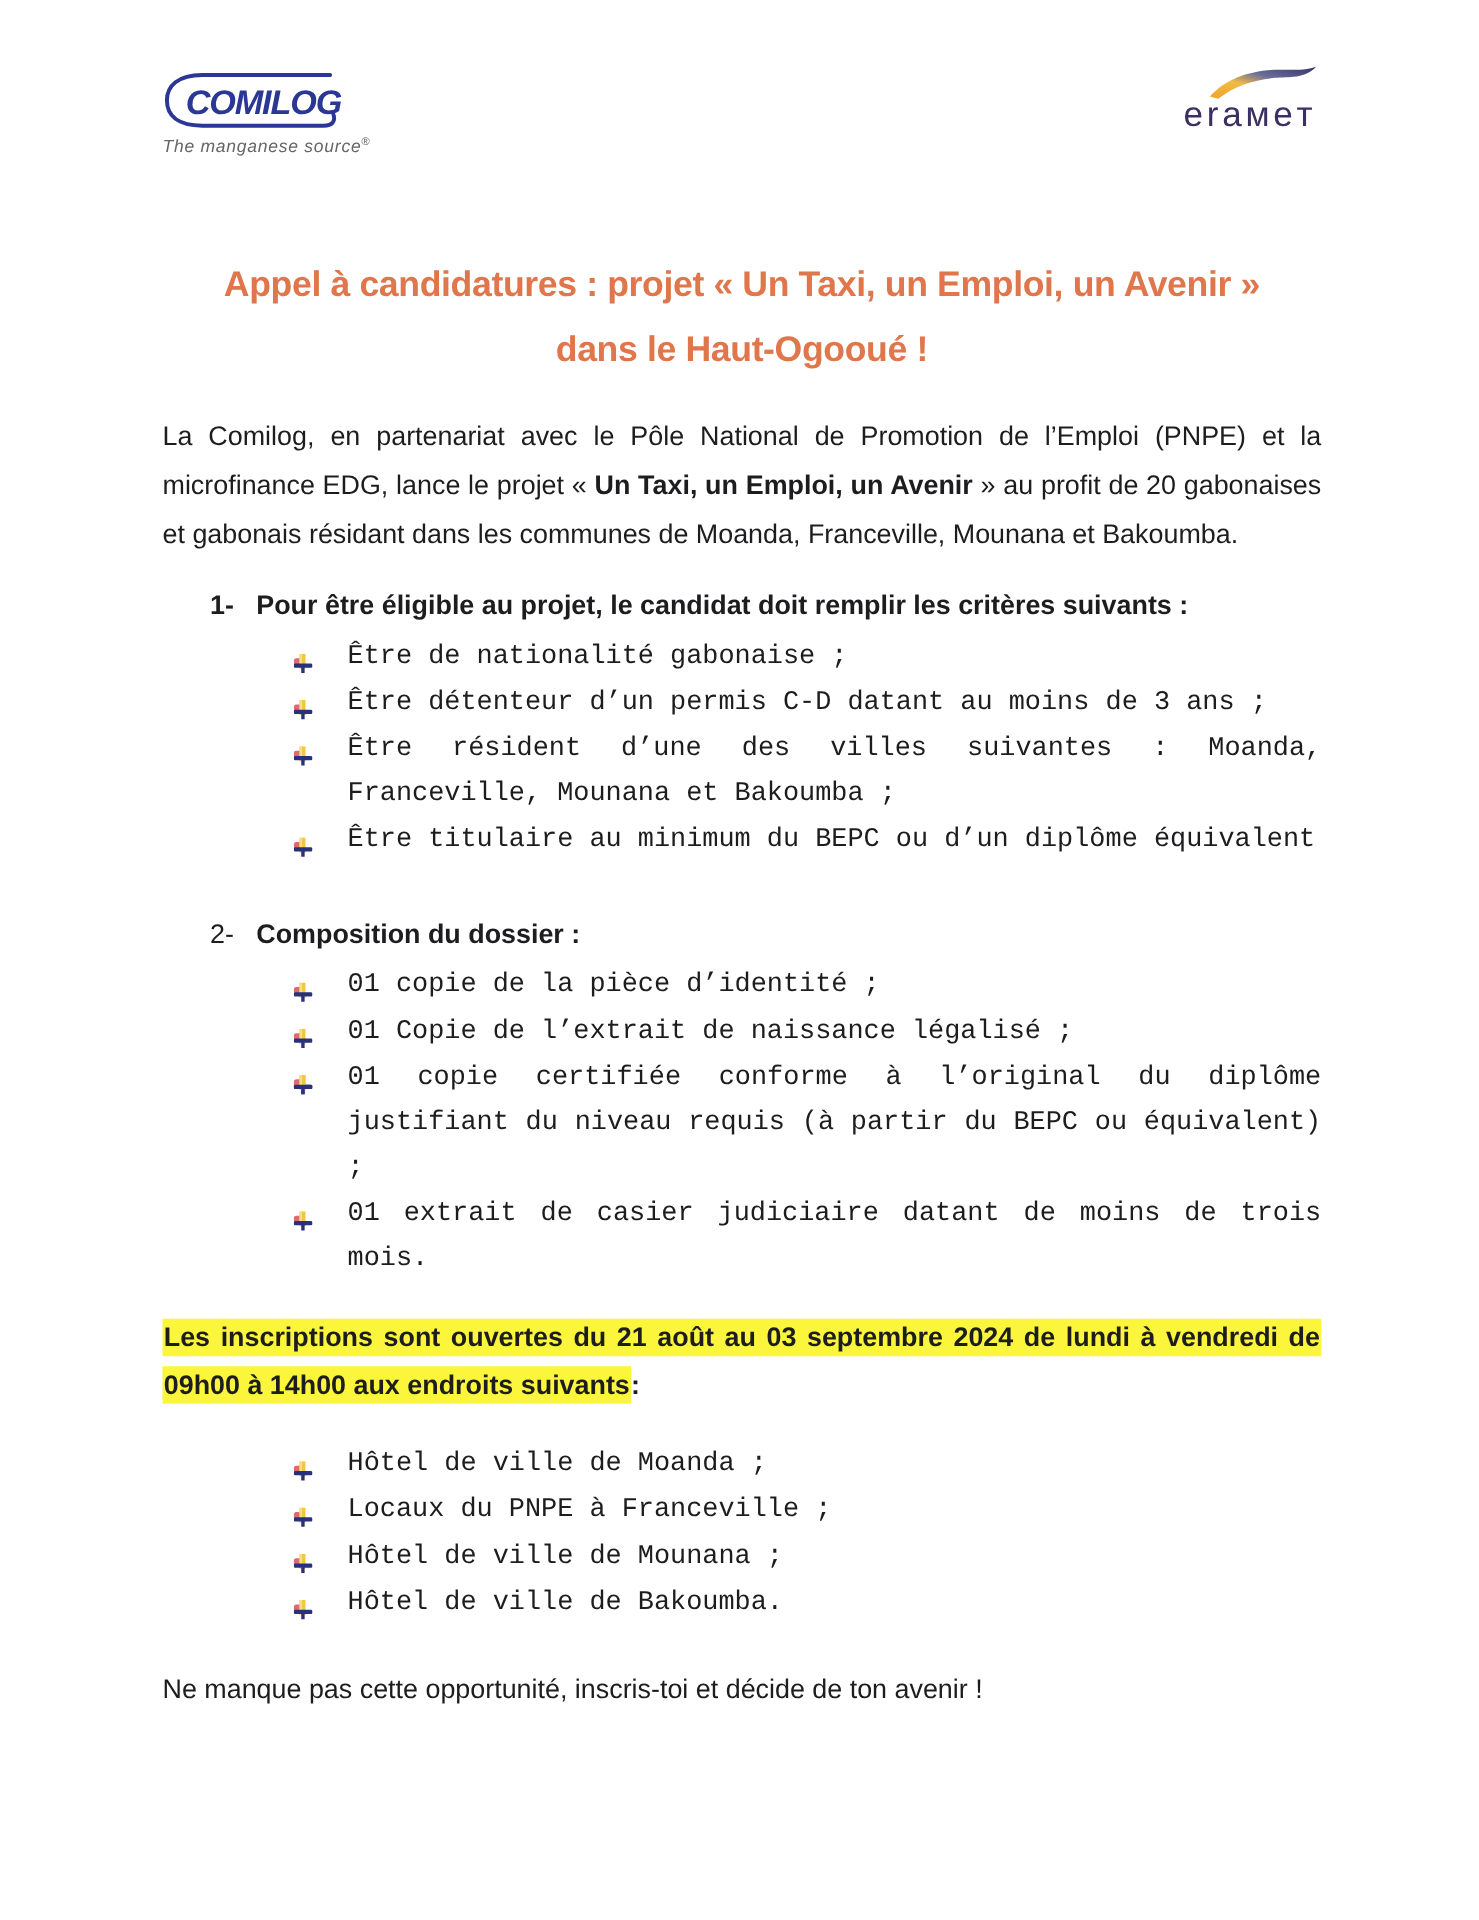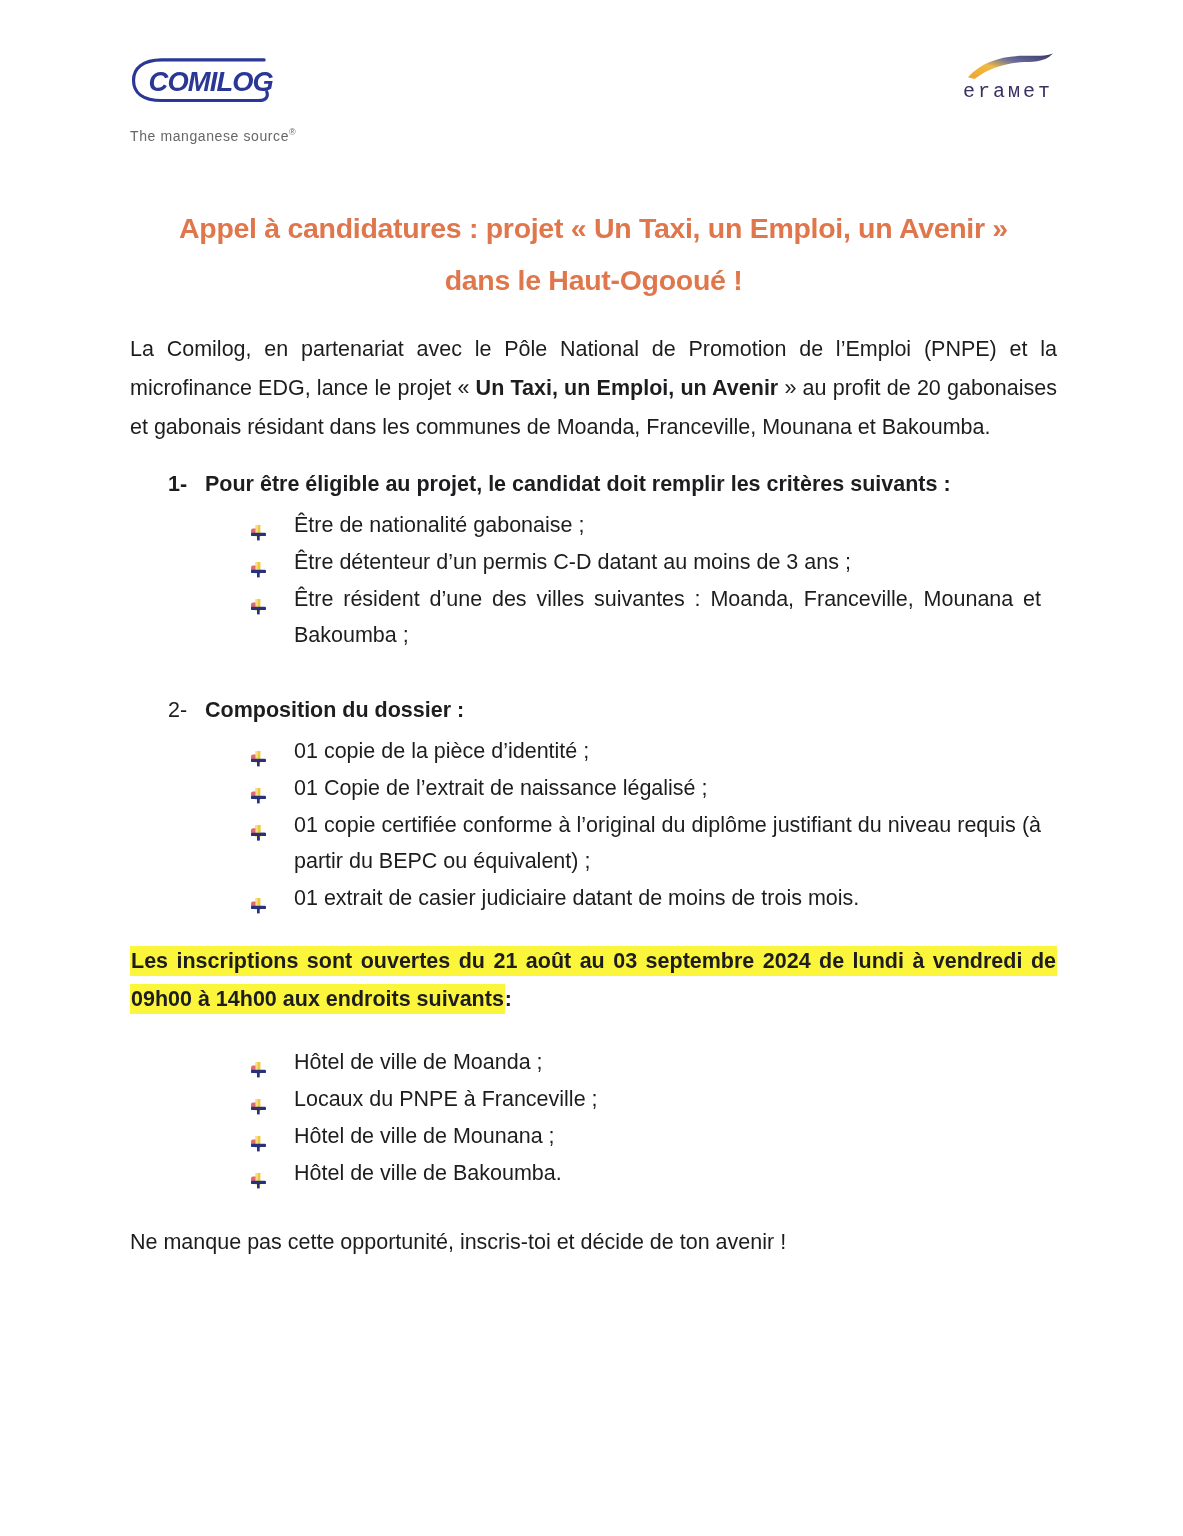--- a/index.html
+++ b/index.html
@@ -14,49 +14,49 @@
   body{
     width:1183px;height:1536px;overflow:hidden;background:#FFFFFF;
     font-family:"Liberation Sans",sans-serif;color:var(--text);
   }
   .page{box-sizing:border-box;width:1183px;height:1536px;padding:56px 126px 0 130px;background:#FFFFFF;}
 
   
   .logos{display:flex;justify-content:space-between;align-items:flex-start;height:84px;}
   .comilog{display:flex;flex-direction:column;}
   .comilog-tagline{
-    color:var(--tagline-gray);font-size:14px;letter-spacing:.6px;
-    margin-top:19px;white-space:nowrap;
+    font-style:italic;color:var(--tagline-gray);font-size:14px;letter-spacing:.6px;
+    margin-top:0;white-space:nowrap;
   }
   .comilog-tagline sup{font-size:9px;}
   .eramet{display:flex;flex-direction:column;align-items:flex-end;margin-top:-4px;margin-right:4px;}
   .eramet-swoosh{margin-right:-6px;margin-bottom:-3px;}
   .eramet-text{
-    font-family:Liberation Mono, monospace;font-size:20px;color:var(--eramet-indigo);
+    font-family:Liberation Sans, sans-serif;font-size:28px;color:var(--eramet-indigo);
     letter-spacing:3px;line-height:30px;
   }
 
   
   h1.doc-title{
     margin:62px 0 0;text-align:center;font-size:28.5px;line-height:52px;
     font-weight:700;color:var(--title-orange);letter-spacing:-.3px;
   }
 
   
   p.intro{margin:24px 0 0;font-size:21.5px;line-height:39px;text-align:justify;}
   p.intro strong{font-weight:700;}
 
   
   .section{margin-top:22px;}
   .section + .section{margin-top:42px;}
   .section-heading{font-size:21.5px;line-height:30px;padding-left:38px;font-weight:700;}
   .section-heading .num{display:inline-block;min-width:37px;}
   .section[data-name="section-2"] .section-heading .num{font-weight:400;}
 
-  ul.plane-list{list-style:none;margin:8px 16px 0;padding:0;}
+  ul.plane-list{list-style:none;margin:8px 0 0;padding:0;font-family:Liberation Mono, monospace;}
   ul.plane-list li{
     position:relative;padding-left:148px;font-size:21.5px;line-height:36px;
     text-align:justify;margin-bottom:1px;
   }
   ul.plane-list li .bullet{position:absolute;left:105px;top:9px;width:15px;height:16px;}
 
   
   p.notice{margin:26px 0 0;font-size:21.5px;line-height:38px;font-weight:700;text-align:justify;}
   p.notice mark{
     background:var(--highlight-yellow);color:inherit;padding:3px 1px;
@@ -137,20 +137,32 @@
               <rect x="4.6" y="0" width="4.8" height="12" fill="#F2C63D"></rect>
               <rect x="4.6" y="0" width="2.1" height="12" fill="#F8DE8C"></rect>
               <rect x="0" y="7.8" width="15" height="3.3" rx="1.2" fill="#28317E"></rect>
               <rect x="6" y="10.8" width="2.7" height="4.6" fill="#28317E"></rect>
             </svg>
           </span>
           <span class="li-text" data-name="list-item-text">Être résident d’une des villes suivantes : Moanda, Franceville, Mounana et Bakoumba ;</span>
         </li>
 
 
+        <li data-name="list-item">
+          <span class="bullet" data-name="plane-bullet-icon">
+            <svg width="15" height="16" viewBox="0 0 15 16">
+              <rect x="0" y="3.5" width="7" height="6.5" rx="2" fill="#E06A6A"></rect>
+              <rect x="4.6" y="0" width="4.8" height="12" fill="#F2C63D"></rect>
+              <rect x="4.6" y="0" width="2.1" height="12" fill="#F8DE8C"></rect>
+              <rect x="0" y="7.8" width="15" height="3.3" rx="1.2" fill="#28317E"></rect>
+              <rect x="6" y="10.8" width="2.7" height="4.6" fill="#28317E"></rect>
+            </svg>
+          </span>
+          <span class="li-text" data-name="list-item-text">Être titulaire au minimum du BEPC ou d’un diplôme équivalent</span>
+        </li>
       </ul>
   </div>
 
   <div class="section" data-name="section-2">
     <div class="section-heading" data-name="section-2-heading"><span class="num" data-name="section-2-number">2-</span><span data-name="section-2-heading-text">Composition du dossier :</span></div>
     <ul class="plane-list" data-name="dossier-list">
 
         <li data-name="list-item">
           <span class="bullet" data-name="plane-bullet-icon">
             <svg width="15" height="16" viewBox="0 0 15 16">

